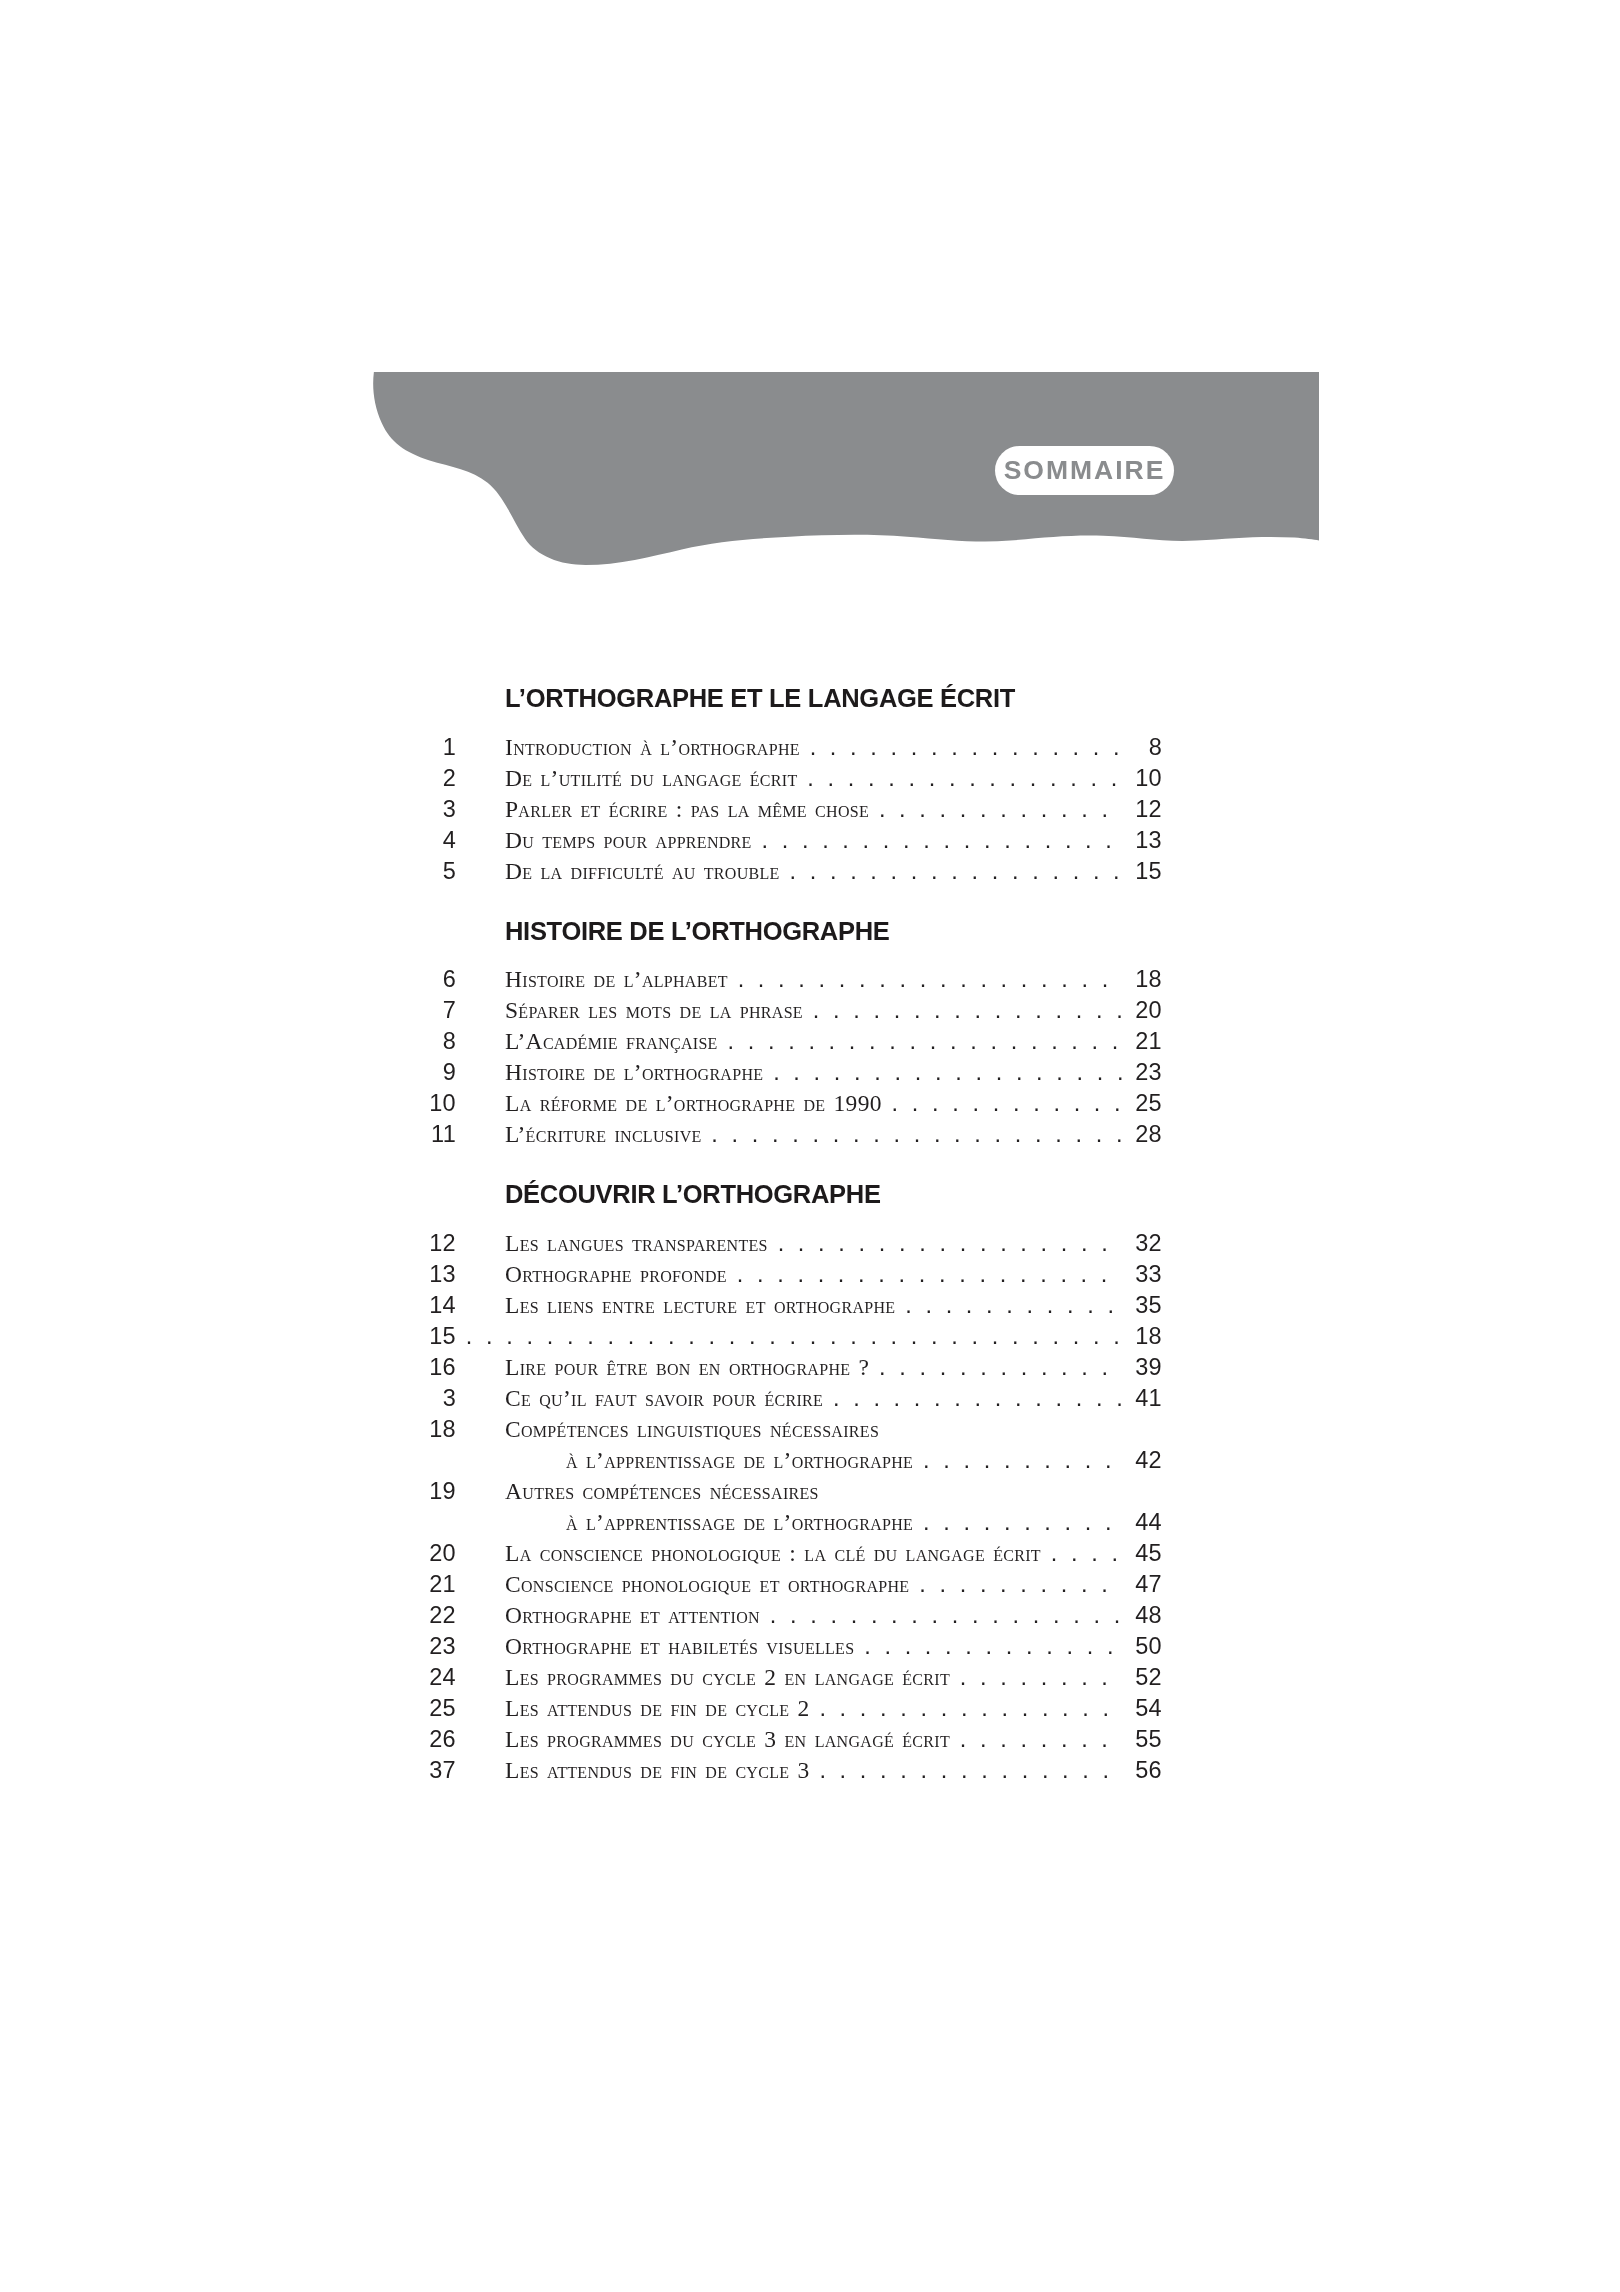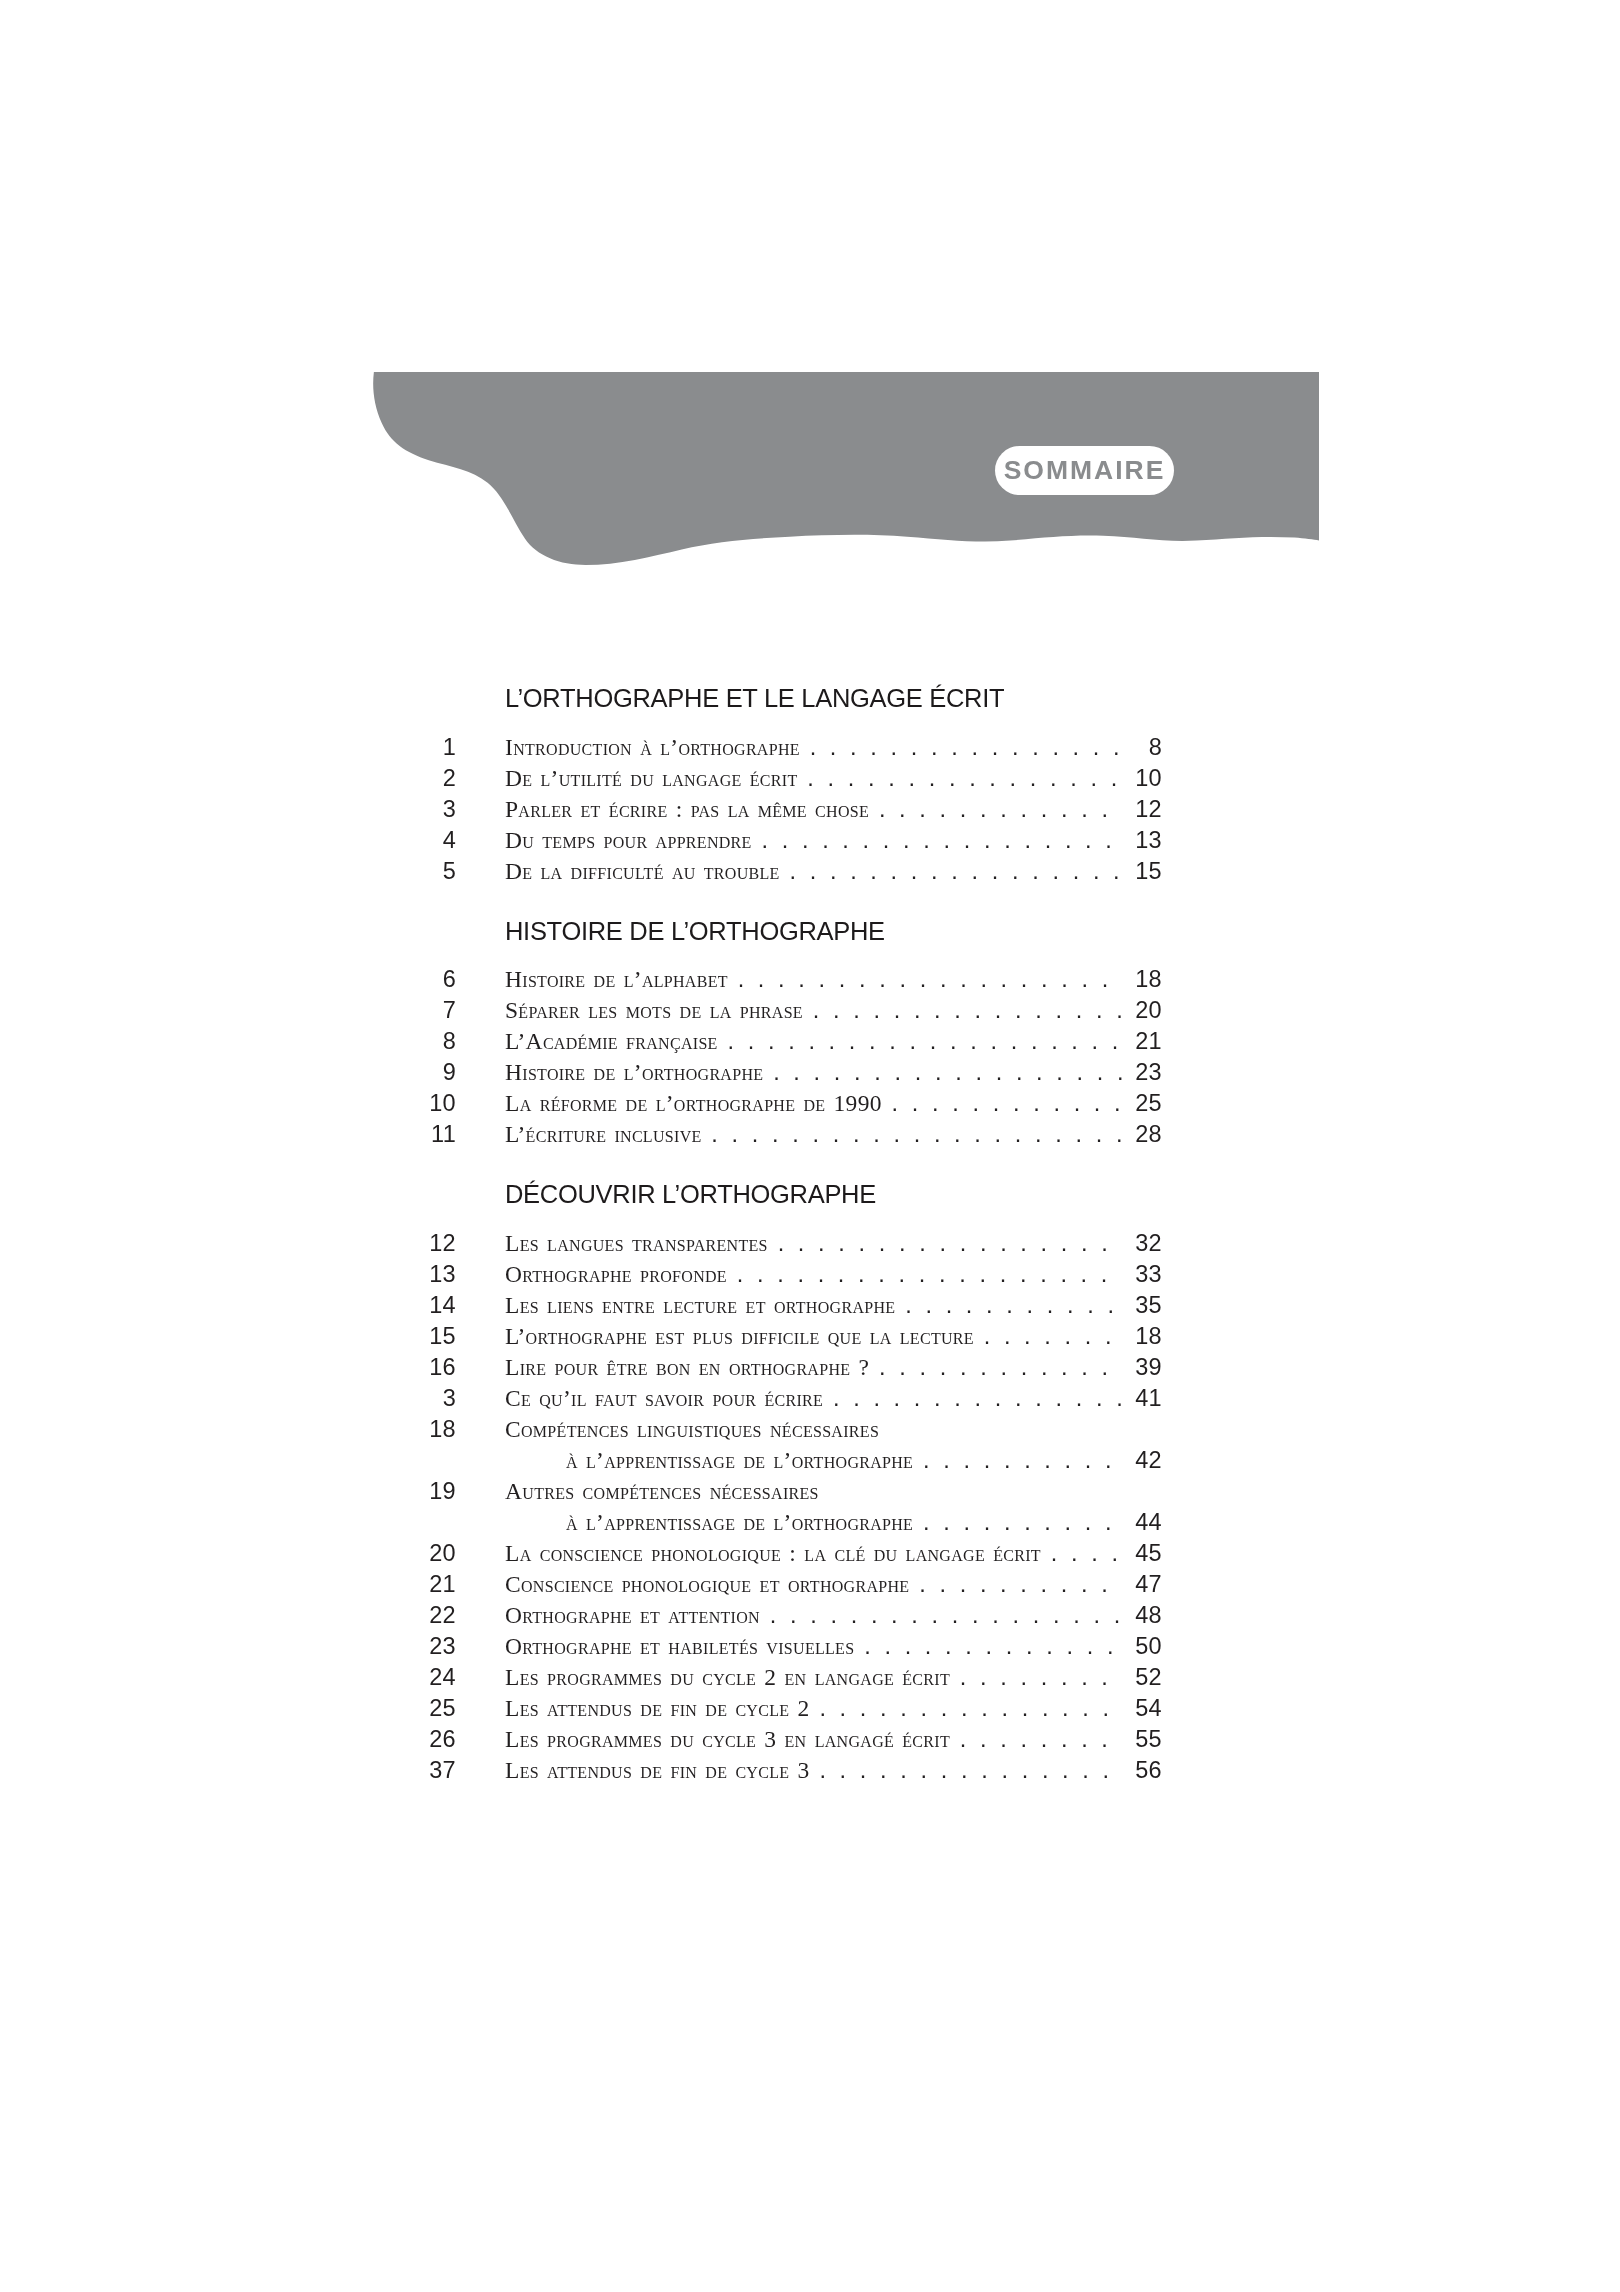--- a/index.html
+++ b/index.html
@@ -37,21 +37,21 @@
 
   
   .toc {
     position: absolute;
     left: 425px; top: 683px;
     width: 737px;
   }
   .toc-section + .toc-section { margin-top: 29px; }
 
   .section-title {
-    font-weight: normal;
+    font-weight: bold;
     font-size: 25.5px;
     line-height: 31px;
     letter-spacing: -0.3px;
     margin: 0 0 17.6px 80px;
     color: #1d1a1b;
     white-space: nowrap;
   }
 
   .row {
     display: flex;
@@ -202,21 +202,20 @@
         <span class="pagenum">33</span>
       </div>
       <div class="row">
         <span class="num">14</span>
         <span class="title">Les liens entre lecture et orthographe</span>
         <span class="dots">......................................................................</span>
         <span class="pagenum">35</span>
       </div>
       <div class="row">
         <span class="num">15</span>
-        <span class="title">L’orthographe est plus difficile que la lecture</span>
         <span class="dots">......................................................................</span>
         <span class="pagenum">18</span>
       </div>
       <div class="row">
         <span class="num">16</span>
         <span class="title">Lire pour être bon en orthographe ?</span>
         <span class="dots">......................................................................</span>
         <span class="pagenum">39</span>
       </div>
       <div class="row">

